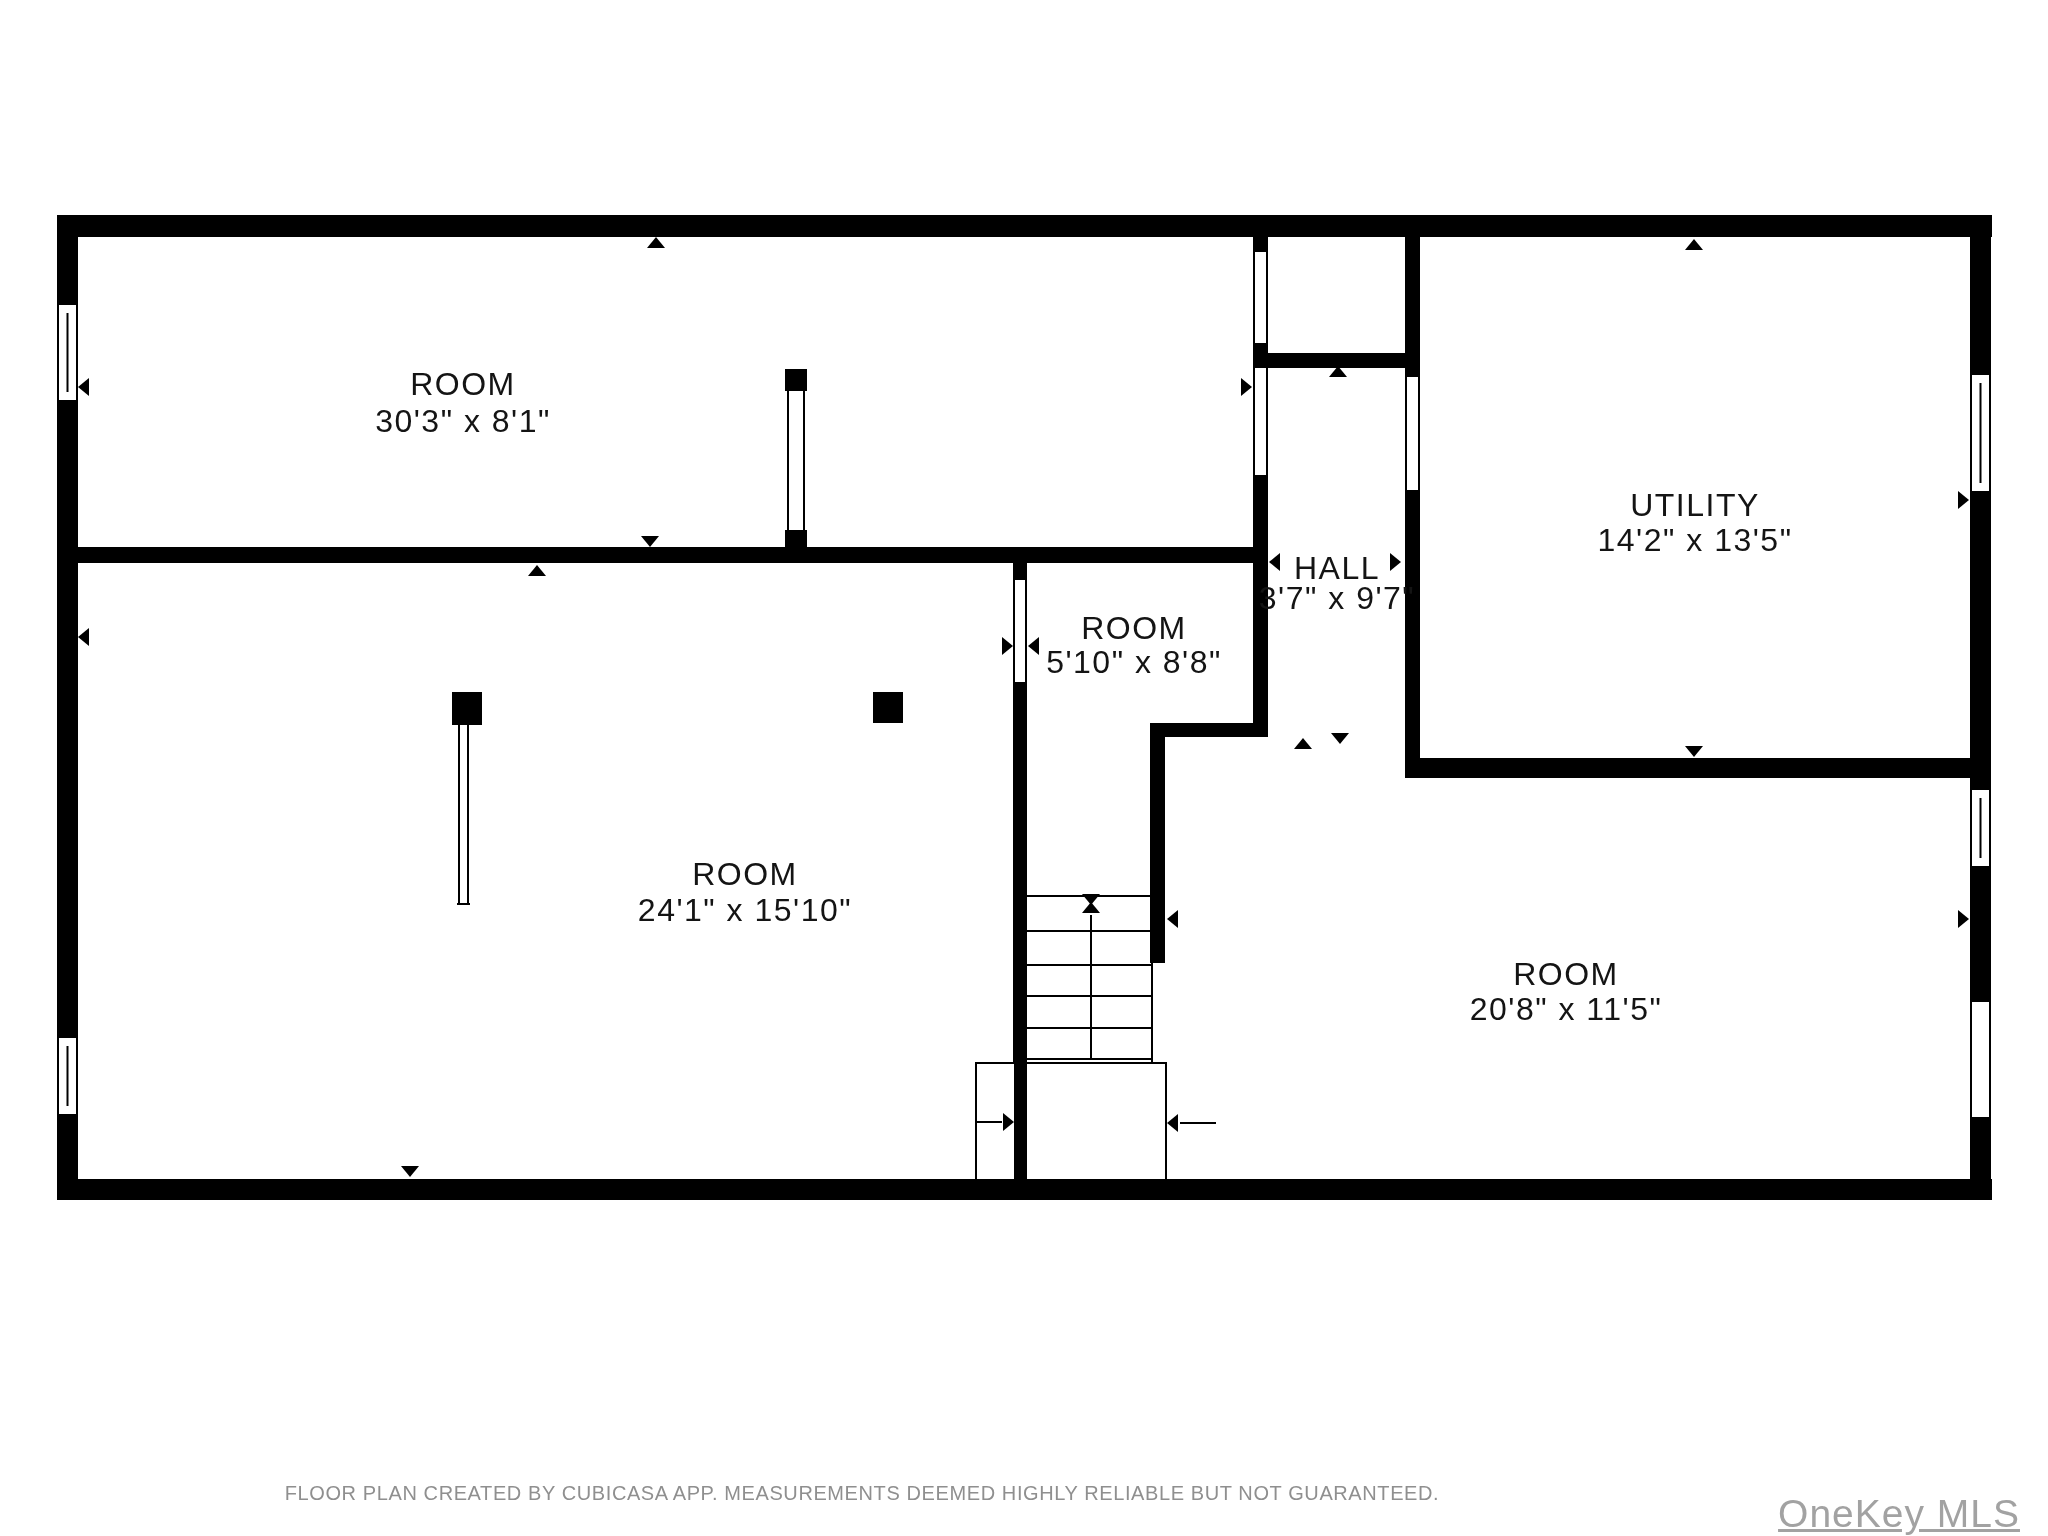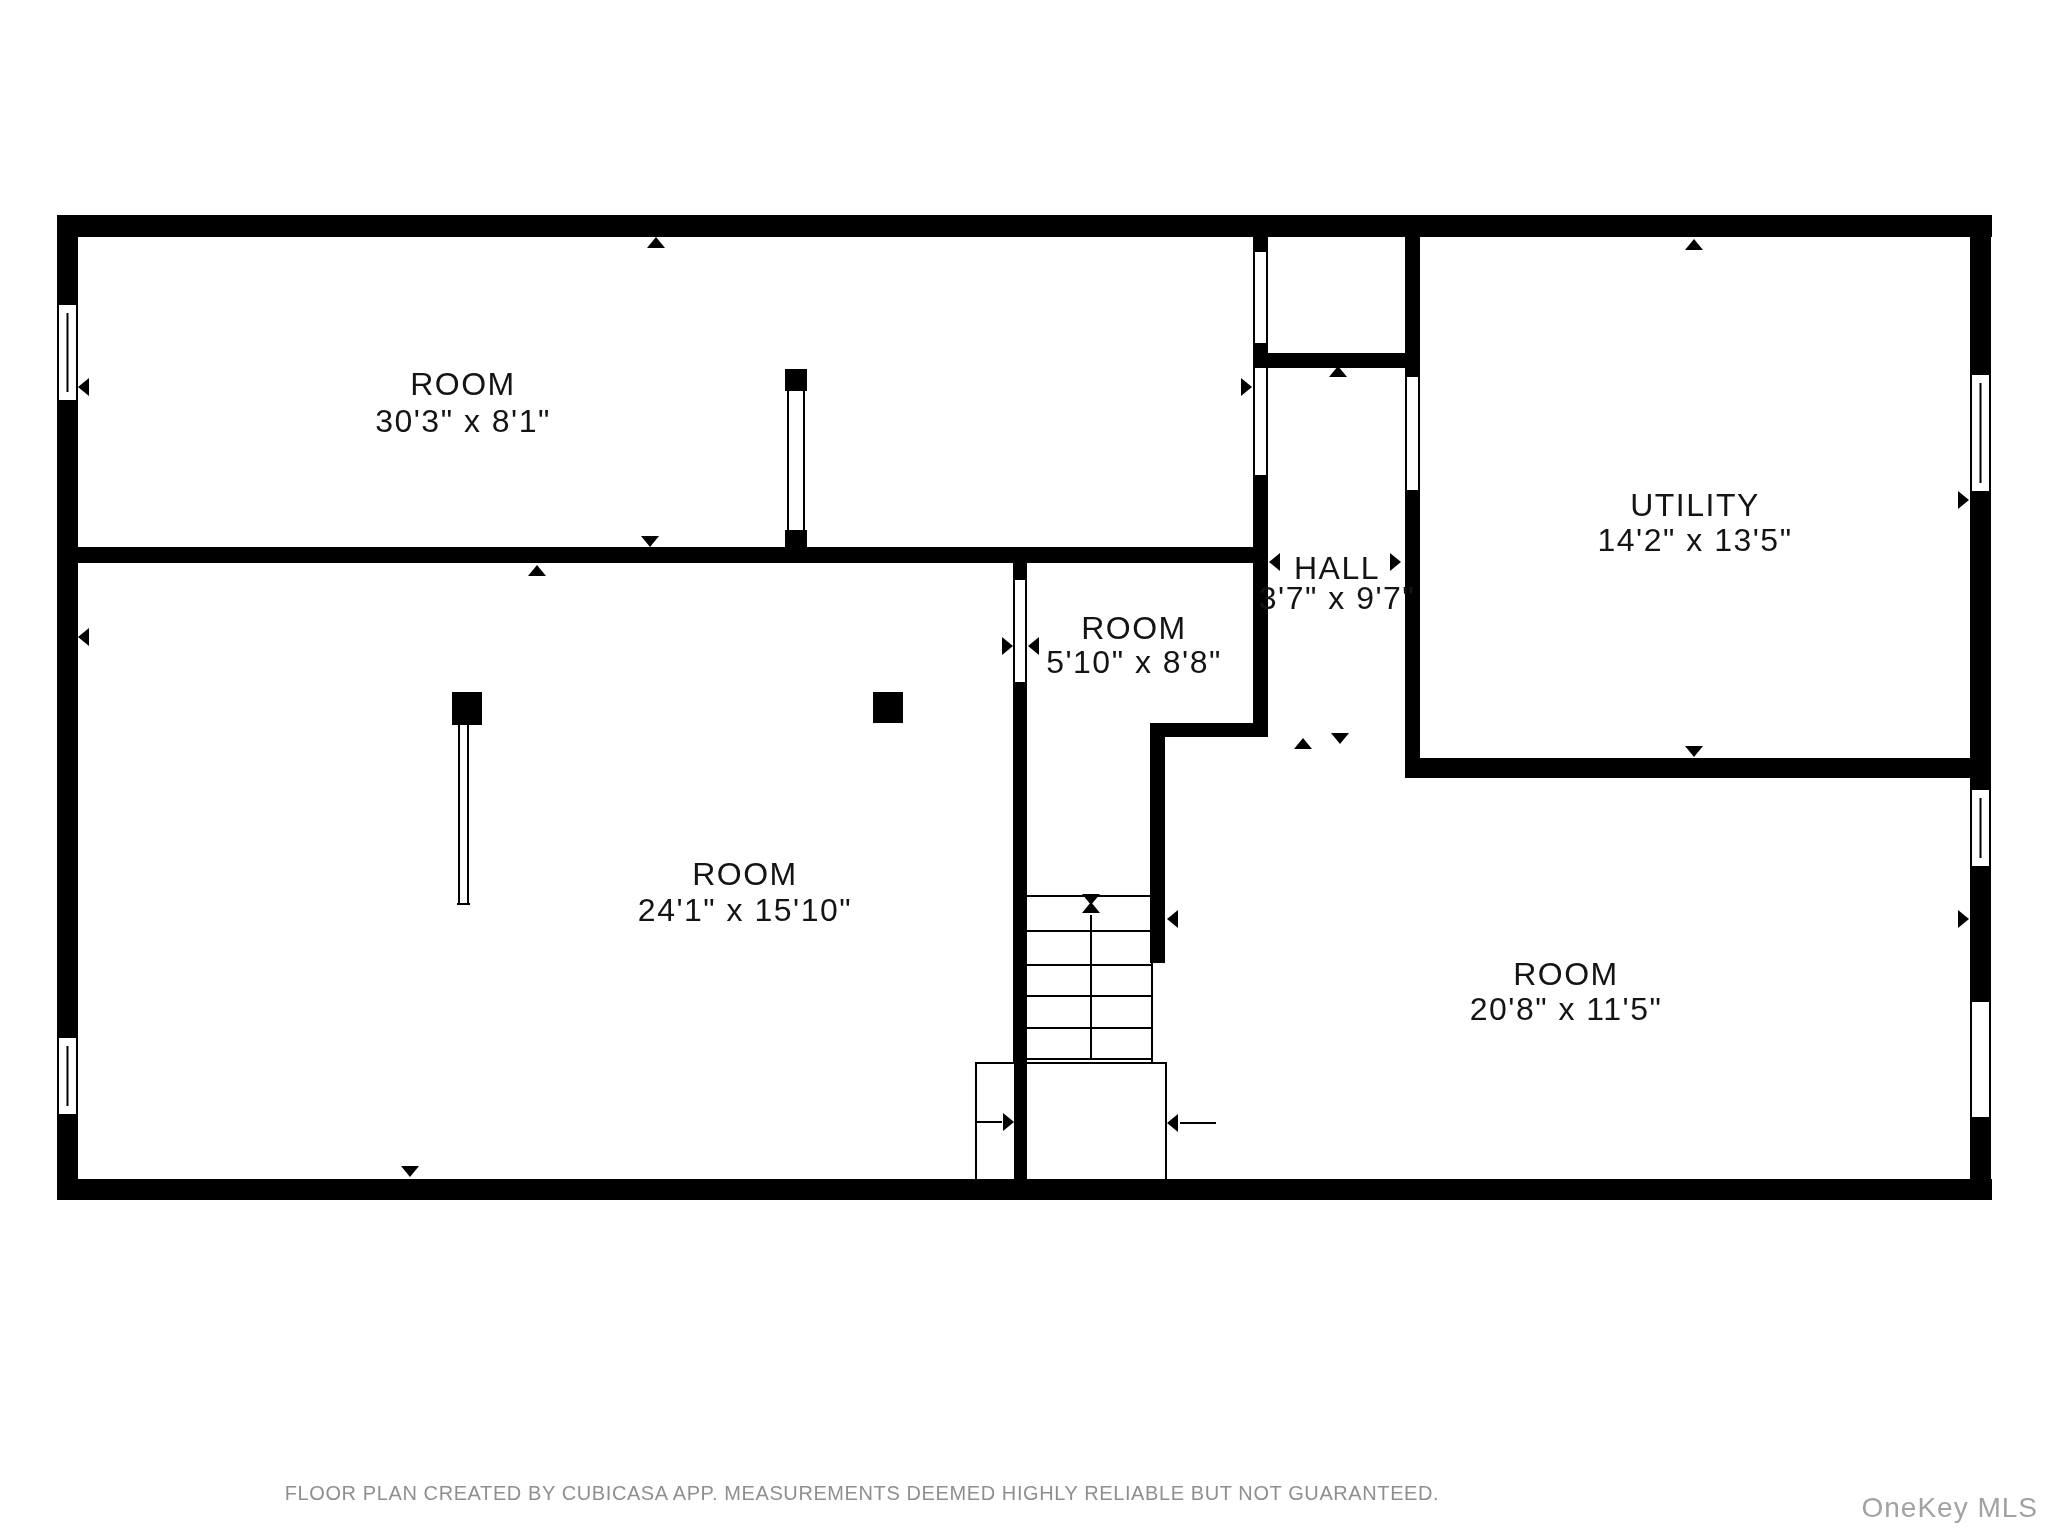--- a/index.html
+++ b/index.html
@@ -1,22 +1,22 @@
 <!DOCTYPE html>
 <html><head>
 <meta charset="utf-8">
 <style>
   html,body{margin:0;padding:0;background:#ffffff;}
   .canvas{position:relative;width:2048px;height:1536px;background:#ffffff;overflow:hidden;
           font-family:"Liberation Sans", sans-serif;}
   #plan{position:absolute;left:0;top:0;}
   .footer{position:absolute;left:0;top:1482px;width:1724px;text-align:center;
           font-size:20px;letter-spacing:.6px;color:#8f8f8f;font-family:"Liberation Sans",sans-serif;}
-  .watermark{position:absolute;top:1492px;right:10px;font-size:28px;color:#a2a2a2;
-          letter-spacing:1px;font-family:"Liberation Sans",sans-serif;}
+  .watermark{position:absolute;top:1492px;right:28px;font-size:39px;color:#a2a2a2;
+          letter-spacing:1px;font-family:"Liberation Sans",sans-serif;text-decoration:underline;}
   text{font-family:"Liberation Sans",sans-serif;fill:#141414;}
 </style>
 </head>
 <body>
 
 <div class="canvas">
   <svg id="plan" width="2048" height="1536" viewBox="0 0 2048 1536" xmlns="http://www.w3.org/2000/svg">
       <rect x="57" y="215" width="1935" height="22" fill="#000000"></rect>
       <rect x="57" y="215" width="21" height="985" fill="#000000"></rect>
       <rect x="1970" y="215" width="21" height="985" fill="#000000"></rect>

